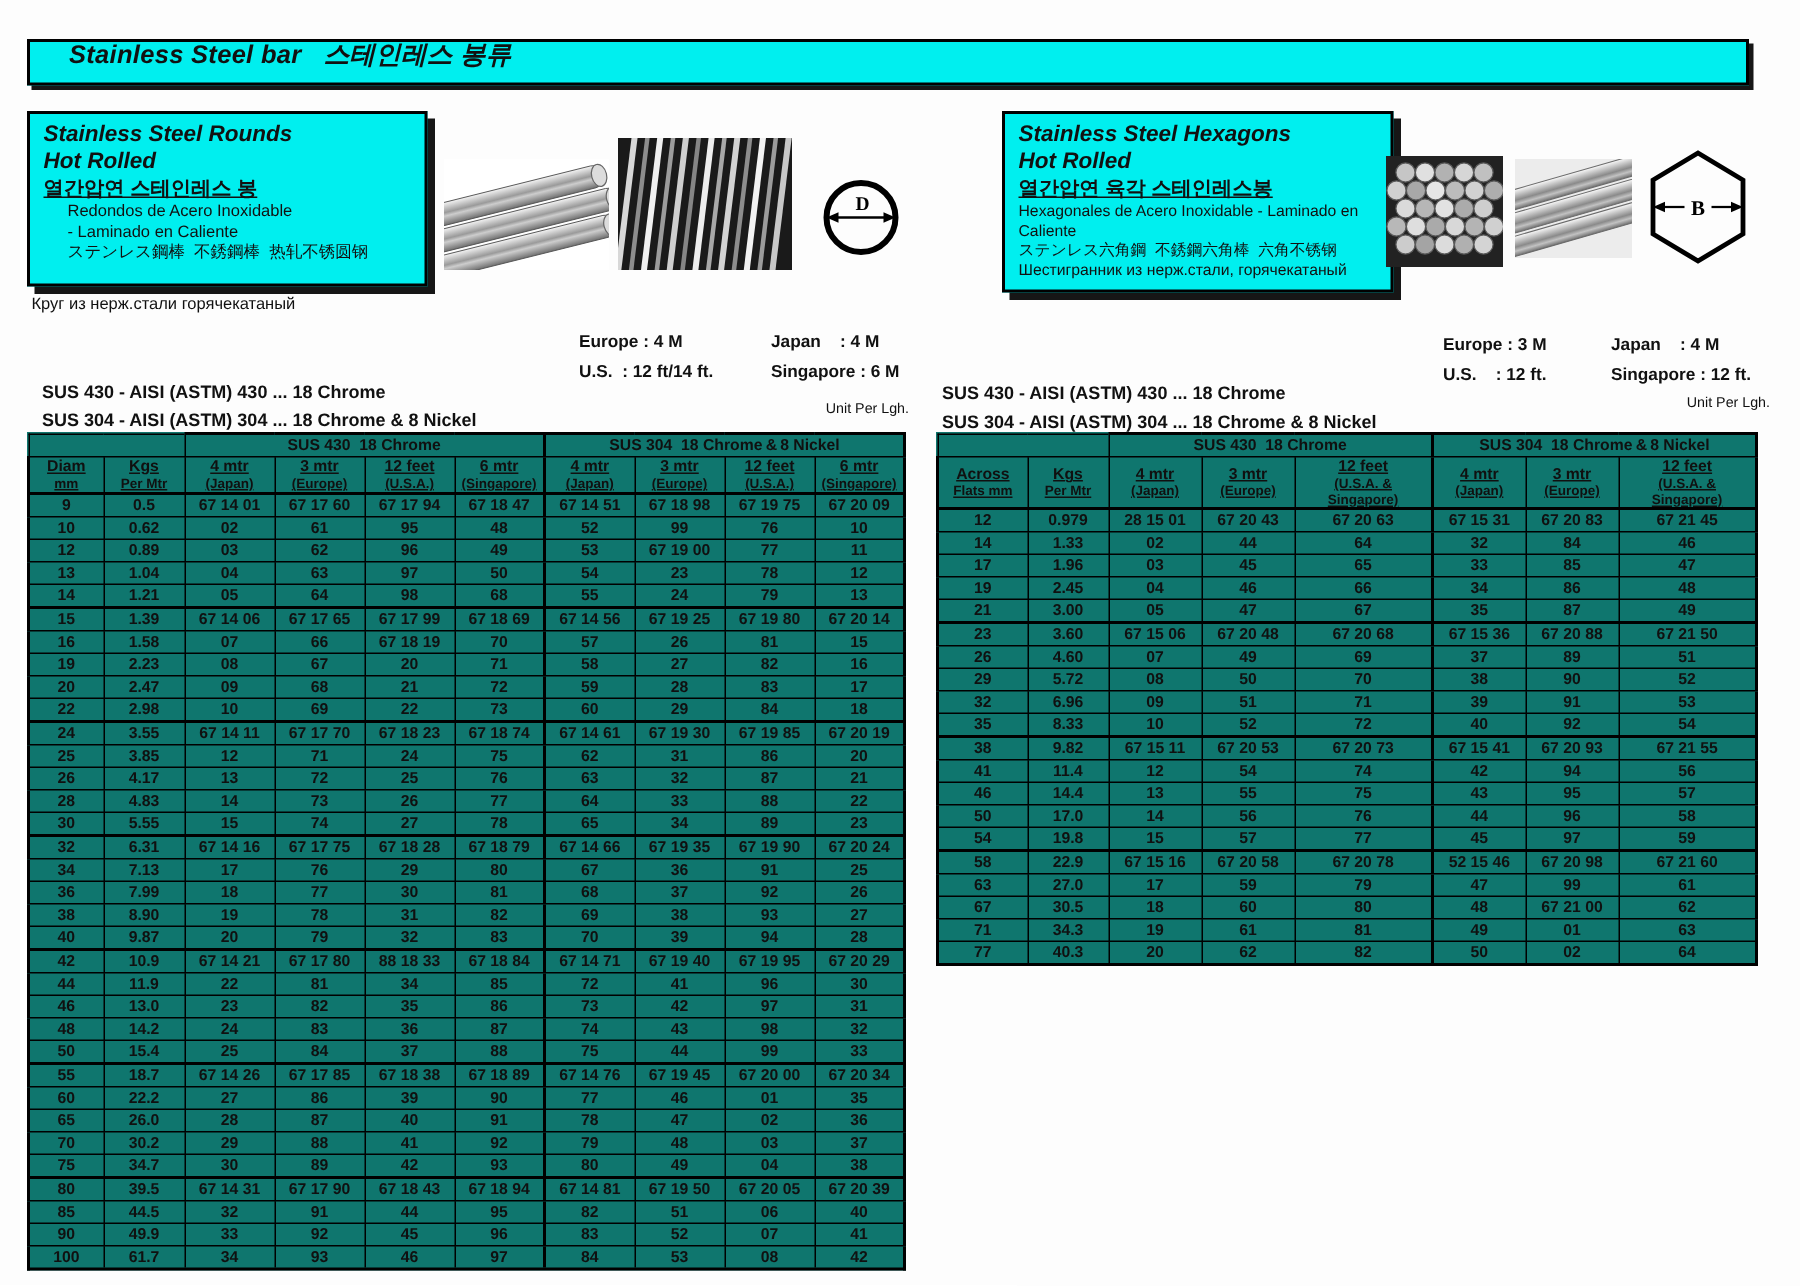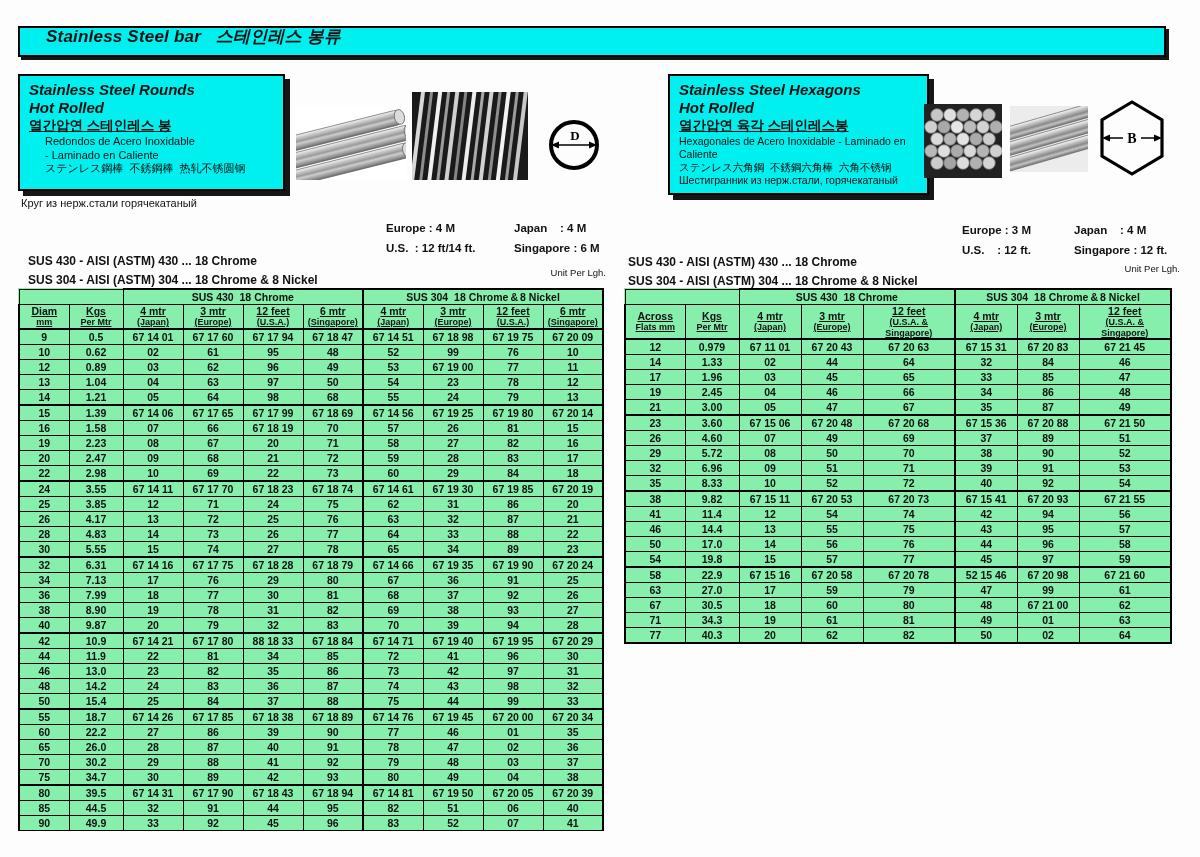--- a/index.html
+++ b/index.html
@@ -46,21 +46,21 @@
   .len-l .c1 { width:128px; }
   .len-r .c1 { width:112px; }
   .unit { position:absolute; font:400 9.5px/12px "Liberation Sans",sans-serif; text-align:right; }
   .unit-l { left:450px; top:267px; width:156px; }
   .unit-r { left:1020px; top:263px; width:160px; }
 
   
   .tblwrap { position:absolute; }
   .tw-l { left:18px;  top:288px; }
   .tw-r { left:624px; top:288px; }
-  table.cat { border-collapse:collapse; table-layout:fixed; background:#86efac; }
+  table.cat { border-collapse:collapse; table-layout:fixed; background:#0f766e; }
   table.cat td, table.cat th { border:1px solid #000; font:700 10.5px/14px "Liberation Sans",sans-serif;
         color:#101010; padding:0 4px; height:14px; white-space:nowrap; overflow:hidden; text-align:center; }
   col.c-dim { width:50px; } col.c-kgs { width:54px; } col.c-code { width:60px; } col.c-wide { width:92px; }
   .hex col.c-dim { width:60px; } .hex col.c-code { width:62px; }
   th.group { font:700 12px/21px "Liberation Sans",sans-serif; height:22px; }
   td.corner { border-top:none; border-left:none; background:transparent; }
   th.colhead { padding:3px 1px; height:40px; vertical-align:middle;text-decoration:underline; }
   .hl1 { font:700 10.5px/12px "Liberation Sans",sans-serif; }
   .hl2 { font:700 9px/10.5px "Liberation Sans",sans-serif; }
   td.c-code { text-align:right; padding-right:8px; }
@@ -712,20 +712,32 @@
             <td class="c-kgs">49.9</td>
             <td class="c-code">33</td>
             <td class="c-code">92</td>
             <td class="c-code">45</td>
             <td class="c-code">96</td>
             <td class="c-code gs">83</td>
             <td class="c-code">52</td>
             <td class="c-code">07</td>
             <td class="c-code er">41</td>
           </tr>
+          <tr>
+            <td class="c-dim el bb">100</td>
+            <td class="c-kgs bb">61.7</td>
+            <td class="c-code bb">34</td>
+            <td class="c-code bb">93</td>
+            <td class="c-code bb">46</td>
+            <td class="c-code bb">97</td>
+            <td class="c-code gs bb">84</td>
+            <td class="c-code bb">53</td>
+            <td class="c-code bb">08</td>
+            <td class="c-code er bb">42</td>
+          </tr>
         </tbody>
       </table>
     </div>
   <div class="tblwrap tw-r hex">
       <table class="cat">
         <colgroup>
           <col class="c-dim">
           <col class="c-kgs">
           <col class="c-code">
           <col class="c-code">
@@ -774,21 +786,21 @@
               <div class="hl1">12 feet</div>
               <div class="hl2">(U.S.A. &amp;</div>
               <div class="hl2">Singapore)</div>
             </th>
           </tr>
         </thead>
         <tbody>
           <tr>
             <td class="c-dim el bt">12</td>
             <td class="c-kgs bt">0.979</td>
-            <td class="c-code bt">67 11 01</td>
+            <td class="c-code bt">28 15 01</td>
             <td class="c-code bt">67 20 43</td>
             <td class="c-wide bt">67 20 63</td>
             <td class="c-code gs bt">67 15 31</td>
             <td class="c-code bt">67 20 83</td>
             <td class="c-wide er bt">67 21 45</td>
           </tr>
           <tr>
             <td class="c-dim el">14</td>
             <td class="c-kgs">1.33</td>
             <td class="c-code">02</td>

